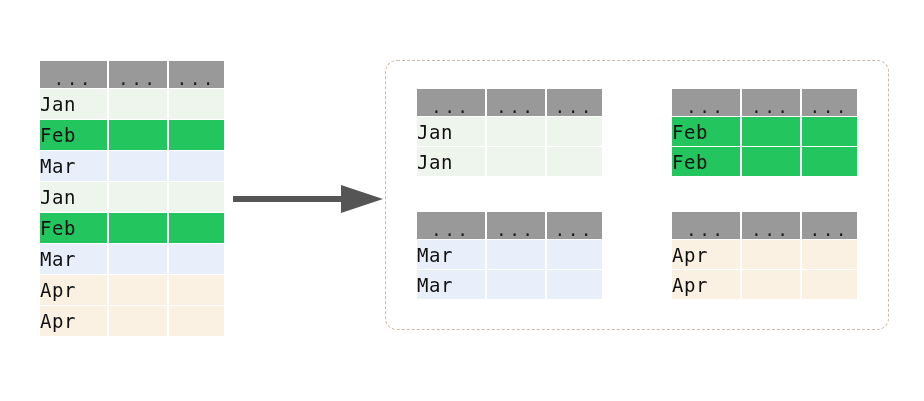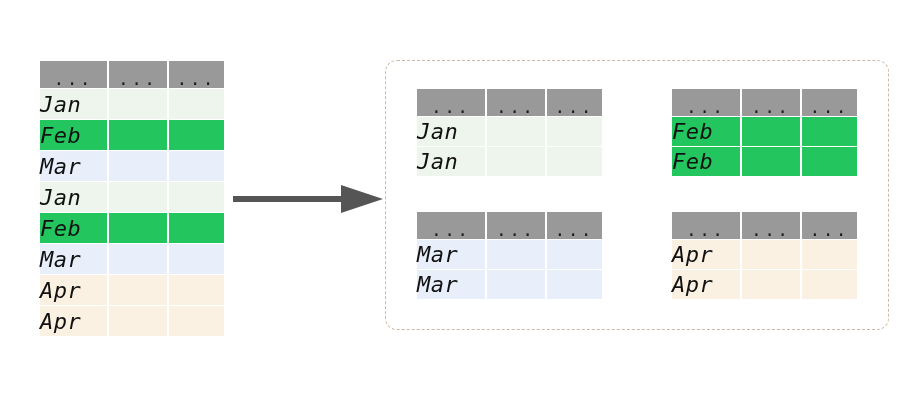--- a/index.html
+++ b/index.html
@@ -32,26 +32,25 @@
     color: #1a1a1a;
     text-align: center;
     vertical-align: bottom;
     letter-spacing: 3px;
     font-size: 17px;
     line-height: 1;
     padding-bottom: 6px;
   }
   .lbl-cell {
     color: #111111;
-    font-size: 22px;
+    font-size: 19px;
     text-align: left;
     padding-left: 11px;
     vertical-align: middle;
     letter-spacing: 0.5px;
-    font-style: italic;
   }
   .blank-cell {
     font-size: 19px;
   }
 
   
   .m-jan { background: #eef5ec; }
   .m-feb { background: #22c55e; }
   .m-mar { background: #e8eefa; }
   .m-apr { background: #fbf1e2; padding-left: 37px; }

